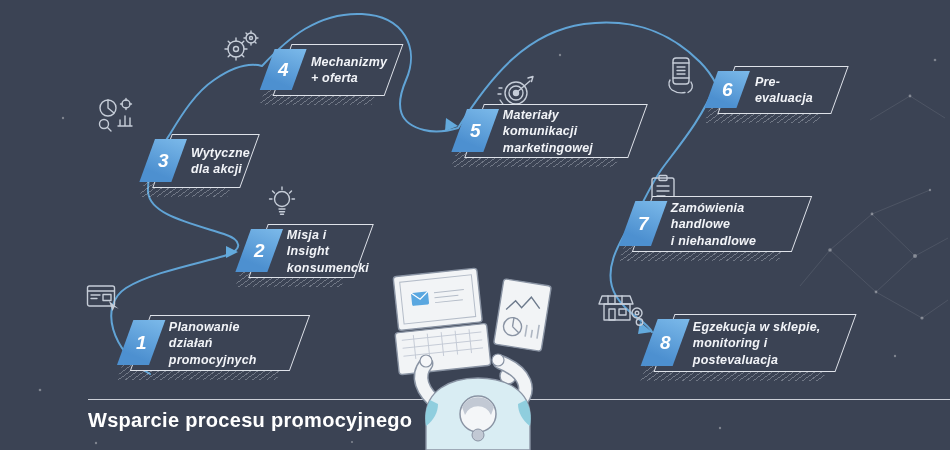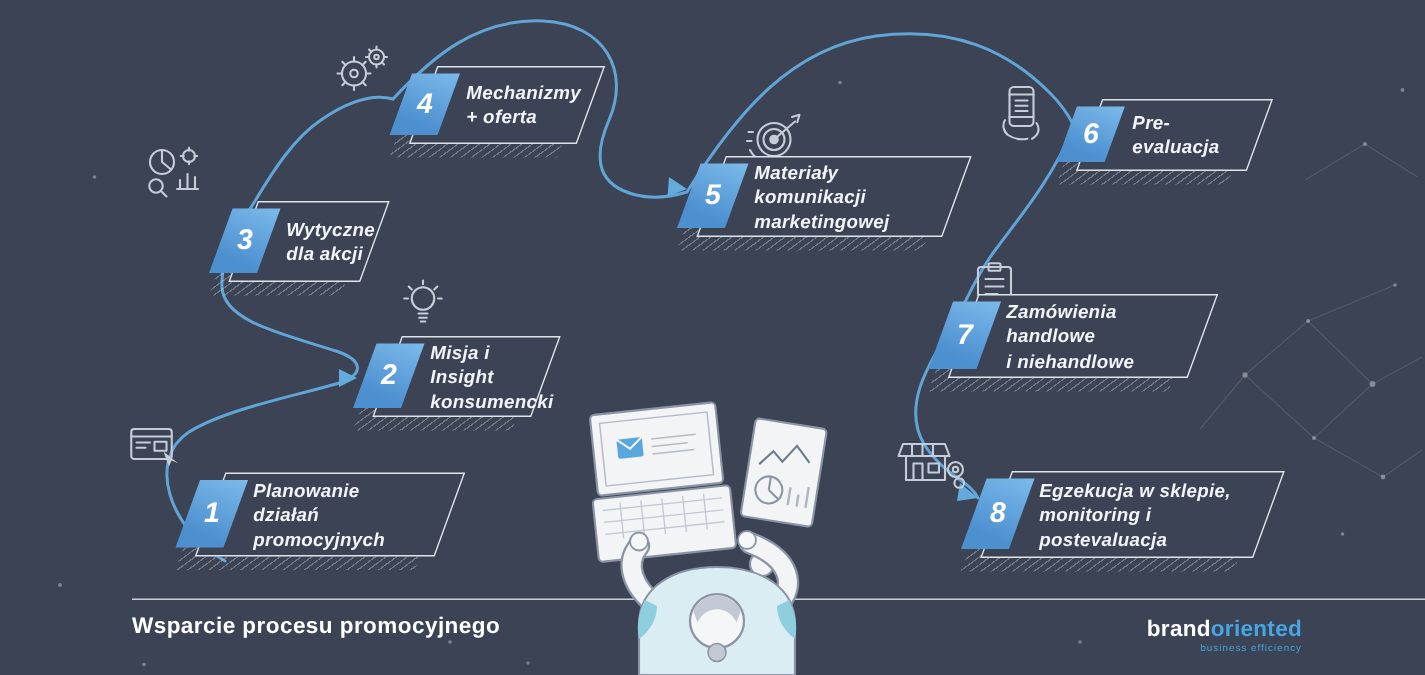--- a/index.html
+++ b/index.html
@@ -34,21 +34,21 @@
     transform:skewX(20deg);color:#ffffff;font-weight:bold;font-style:italic;
     font-size:19px;
   }
   
   .icon{position:absolute;z-index:2;}
   .icon svg{stroke:#c6cdd8;stroke-width:1.4;fill:none;stroke-linecap:round;stroke-linejoin:round;}
   
   .footer-line{position:absolute;left:88px;right:0;top:399px;height:1px;background:rgba(240,243,247,.8);z-index:1;}
   .title{
     position:absolute;left:88px;top:409px;color:#ffffff;font-weight:bold;
-    font-size:15px;letter-spacing:.3px;z-index:4;
+    font-size:20px;letter-spacing:.3px;z-index:4;
   }
   .logo{position:absolute;left:752px;top:412px;text-align:right;width:116px;z-index:4;line-height:1;}
   .logo .row{font-size:15px;font-weight:bold;letter-spacing:.2px;}
   .logo .brand{color:#ffffff;}
   .logo .oriented{color:#46a5e5;}
   .logo .tagline{color:#46a5e5;font-size:6.5px;letter-spacing:.7px;margin-top:3px;}
 </style>
 </head>
 <body>
 
@@ -327,18 +327,14 @@
     <path d="M158,160 C150,154 146,146 146,138 L154,134 C158,142 160,150 158,160 Z" fill="#8fcede" stroke="none"></path>
 
     <circle cx="106" cy="148" r="18" fill="#f4f6f8" stroke="#8a94a4" stroke-width="1.5"></circle>
     <path d="M90,141 A18,18 0 0 1 122,141 L119,149 A14,14 0 0 0 93,149 Z" fill="#c2c9d4" stroke="none"></path>
     <circle cx="106" cy="169" r="6" fill="#c2c9d4" stroke="#8a94a4" stroke-width="1"></circle>
   </svg>
 
   <div class="footer-line"></div>
   <div class="title">Wsparcie procesu promocyjnego</div>
 
-  <div class="logo">
-    <div class="row"><span class="brand">brand</span><span class="oriented">oriented</span></div>
-    <div class="tagline">business efficiency</div>
-  </div>
 
 </div>
 
 </body></html>

